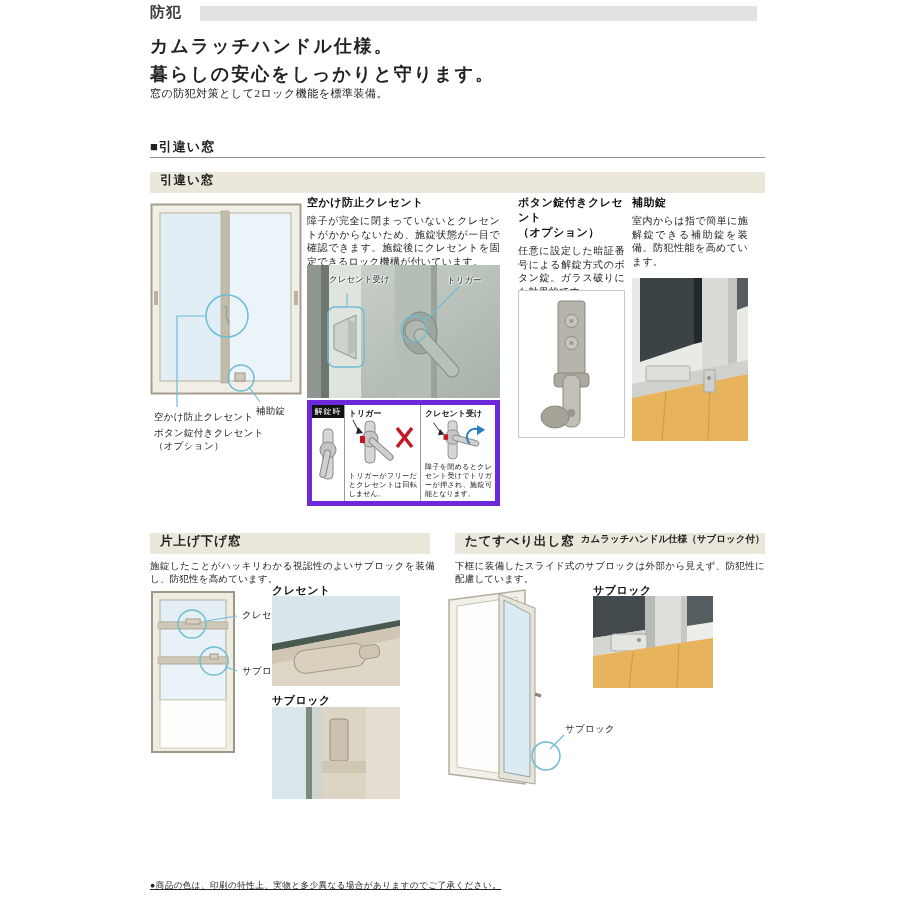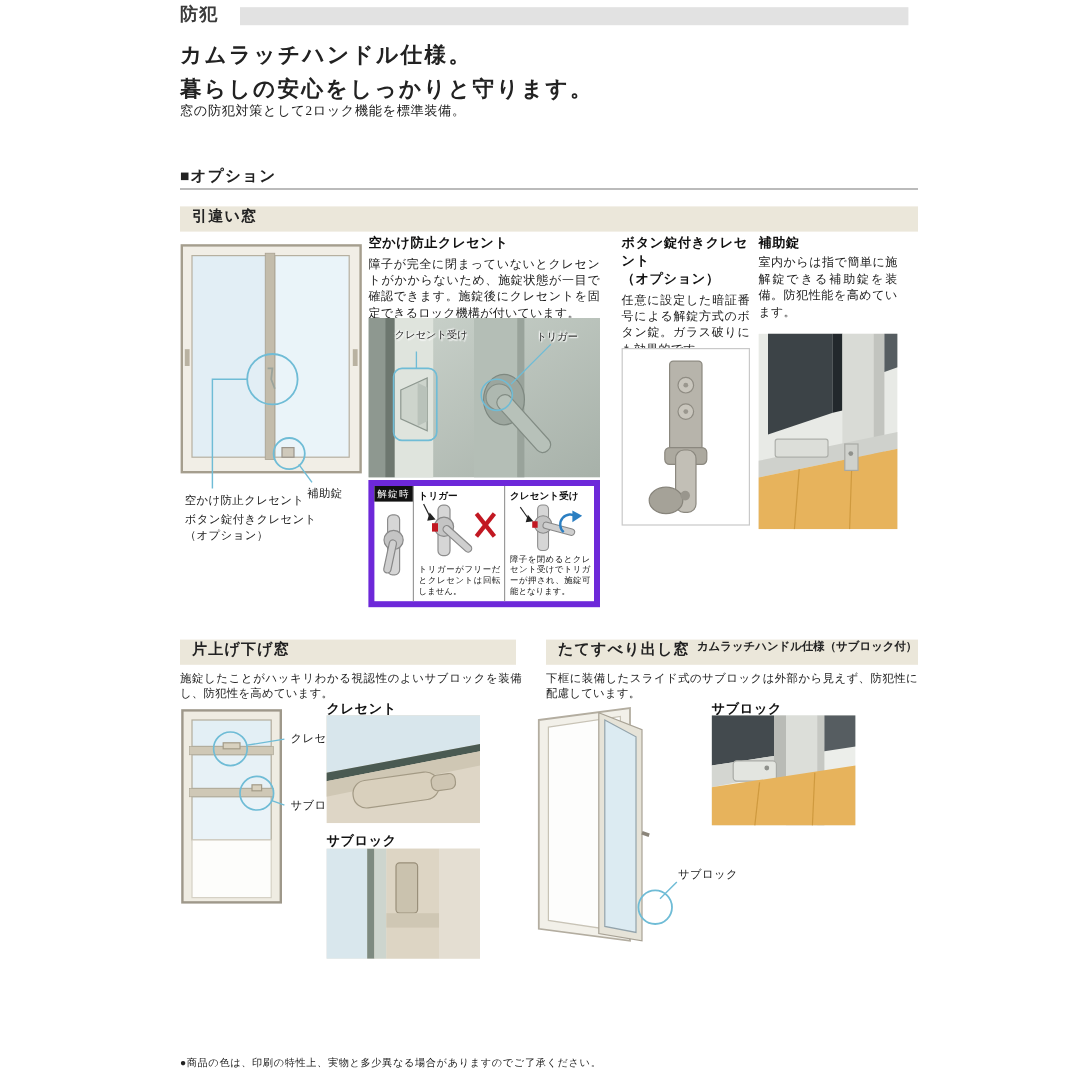--- a/index.html
+++ b/index.html
@@ -66,21 +66,21 @@
 
   <div class="abs catch" style="left:150px;top:33px;">
     <div>カムラッチハンドル仕様。</div>
     <div>暮らしの安心をしっかりと守ります。</div>
   </div>
 
   <div class="abs intro" style="left:150px;top:84px;">
     <div>窓の防犯対策として2ロック機能を標準装備。</div>
   </div>
 
-  <div class="abs sans sec-head" style="left:150px;top:138px;">■オプション</div>
+  <div class="abs sans sec-head" style="left:150px;top:138px;">■引違い窓</div>
   <div class="abs sec-rule" style="left:150px;top:157px;width:615px;"></div>
 
   <div class="abs sub-bar" style="left:150px;top:172px;width:615px;height:21px;">
     <span class="big">引違い窓</span>
   </div>
 
   <div class="abs" style="left:150px;top:203px;width:152px;height:252px;">
     <svg width="152" height="252" viewBox="0 0 152 252">
       <rect x="1.5" y="1.5" width="149" height="189" fill="#f1eee6" stroke="#a59e8e" stroke-width="2"></rect>
       <rect x="10" y="10" width="62" height="168" fill="#e2eef5" stroke="#b6b0a0"></rect>
@@ -199,21 +199,21 @@
         <rect x="35" y="82" width="35" height="14" rx="4" fill="#aca99f" stroke="#8b887f"></rect>
         <rect x="44" y="84" width="17" height="52" rx="7" fill="#c2bfb6" stroke="#8b887f"></rect>
         <ellipse cx="36" cy="126" rx="14" ry="11" fill="#a5a298" stroke="#87847b"></ellipse>
         <circle cx="52" cy="122" r="4" fill="#99968d"></circle>
       </svg>
     </div>
   </div>
 
   <div class="abs" style="left:632px;top:195px;width:116px;">
     <div class="sans ftitle">補助錠</div>
-    <div class="fdesc" style="margin-top:4px;font-family:Liberation Mono, monospace;">室内からは指で簡単に施解錠できる補助錠を装備。防犯性能を高めています。</div>
+    <div class="fdesc" style="margin-top:4px;">室内からは指で簡単に施解錠できる補助錠を装備。防犯性能を高めています。</div>
     <div class="abs" style="left:0;top:83px;width:116px;height:163px;">
       <svg width="116" height="163" viewBox="0 0 116 163">
         <rect width="116" height="163" fill="#e8eae6"></rect>
         <polygon points="8,0 62,0 62,66 8,84" fill="#3c4347"></polygon>
         <polygon points="62,0 70,0 70,64 62,66" fill="#22282c"></polygon>
         <rect x="70" y="0" width="26" height="118" fill="#d9dbd6"></rect>
         <rect x="96" y="0" width="9" height="110" fill="#c2c4bf"></rect>
         <polygon points="105,0 116,0 116,28 105,32" fill="#565d61"></polygon>
         <polygon points="0,106 116,82 116,96 0,120" fill="#cfd1cc"></polygon>
         <polygon points="0,120 116,96 116,163 0,163" fill="#e7b35c"></polygon>
@@ -309,15 +309,15 @@
         <polygon points="0,42 52,34 52,50 0,60" fill="#d4d6d1"></polygon>
         <rect x="18" y="38" width="36" height="17" rx="3" fill="#e3e5e0" stroke="#a9aba6"></rect>
         <circle cx="46" cy="44" r="2" fill="#8f918c"></circle>
         <polygon points="0,60 120,42 120,92 0,92" fill="#e7b35c"></polygon>
         <line x1="40" y1="56" x2="36" y2="92" stroke="#cf9a3f" stroke-width="1"></line>
         <line x1="86" y1="48" x2="84" y2="92" stroke="#cf9a3f" stroke-width="1"></line>
       </svg>
     </div>
   </div>
 
-  <div class="abs sans footnote" style="left:150px;top:880px;">●商品の色は、印刷の特性上、実物と多少異なる場合がありますのでご了承ください。</div>
+  <div class="abs sans footnote" style="left:150px;top:880px;text-decoration:underline;">●商品の色は、印刷の特性上、実物と多少異なる場合がありますのでご了承ください。</div>
 
 </div>
 
 </body></html>

